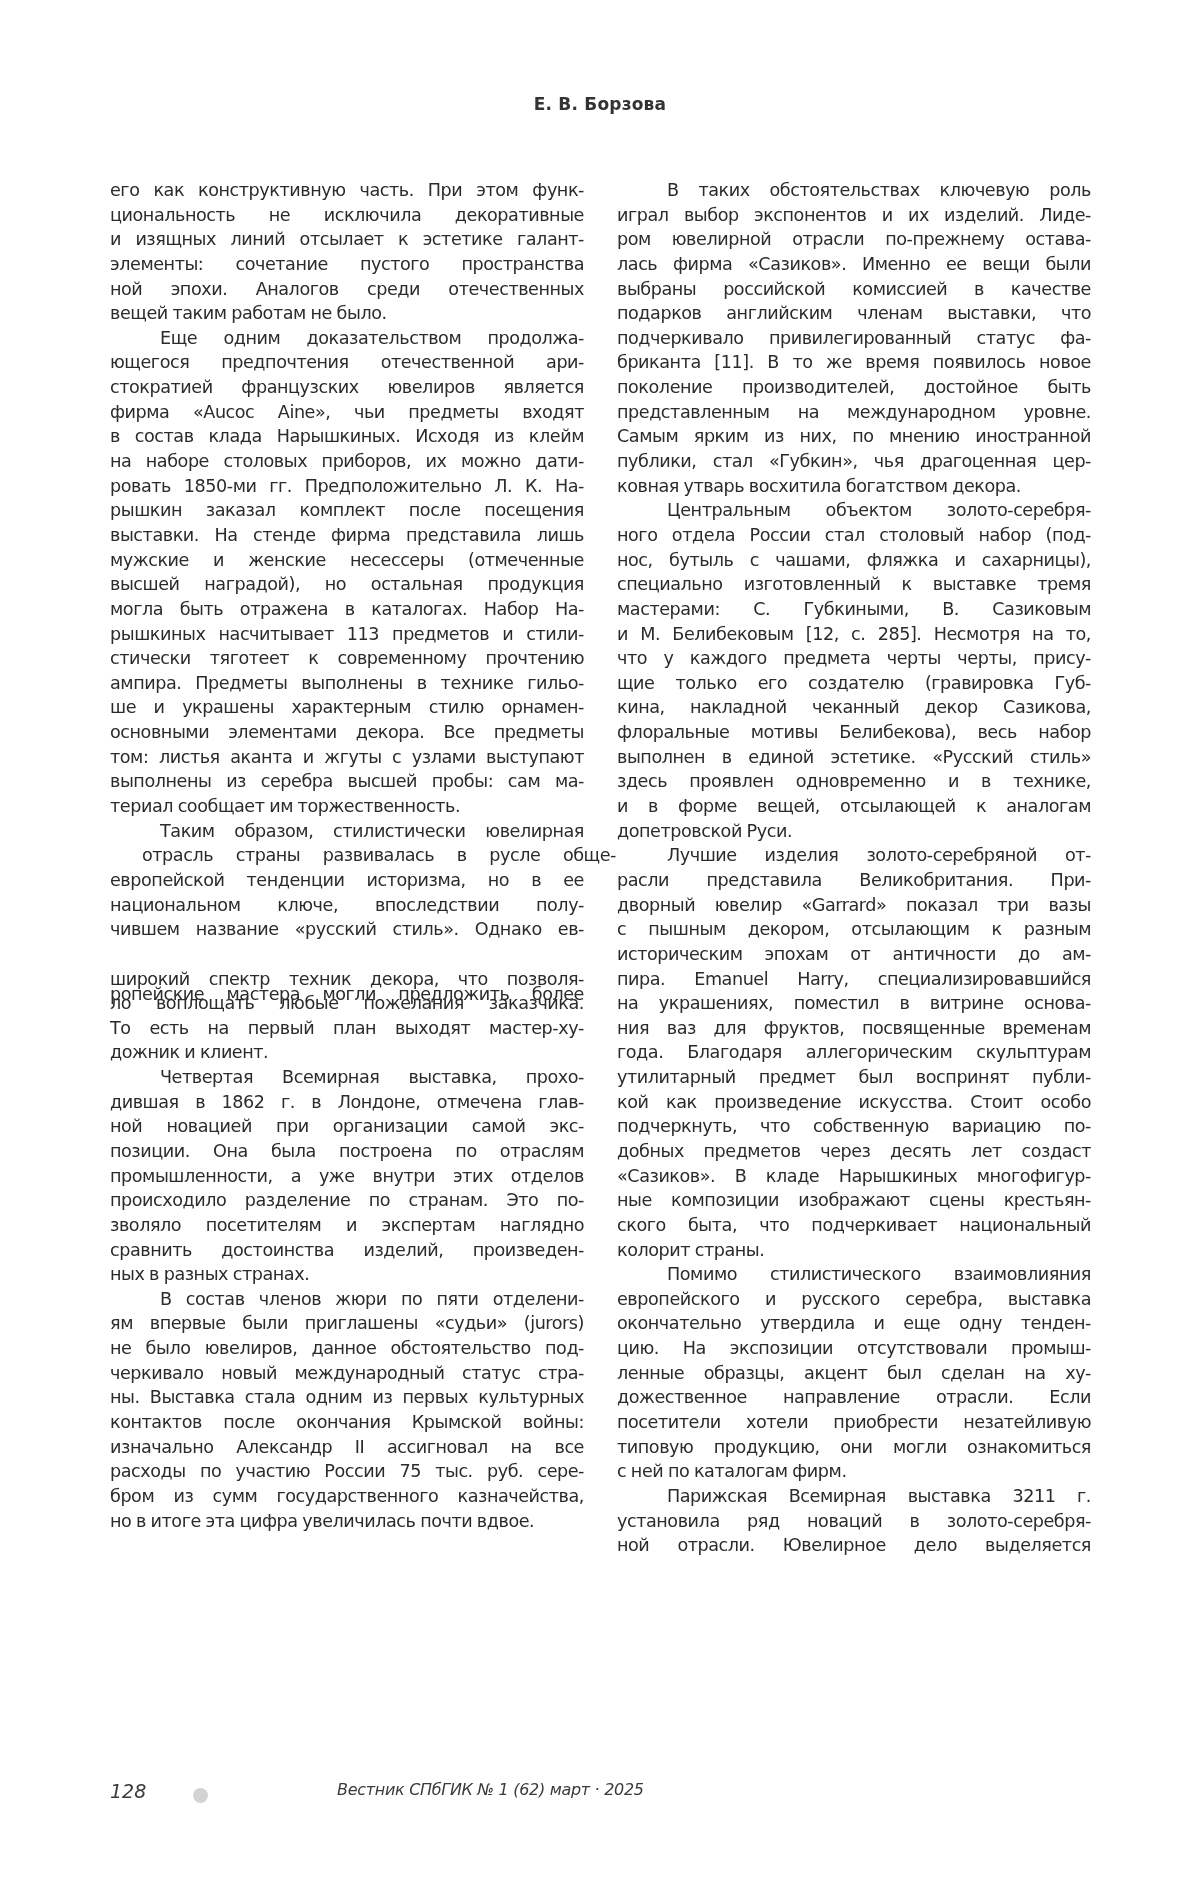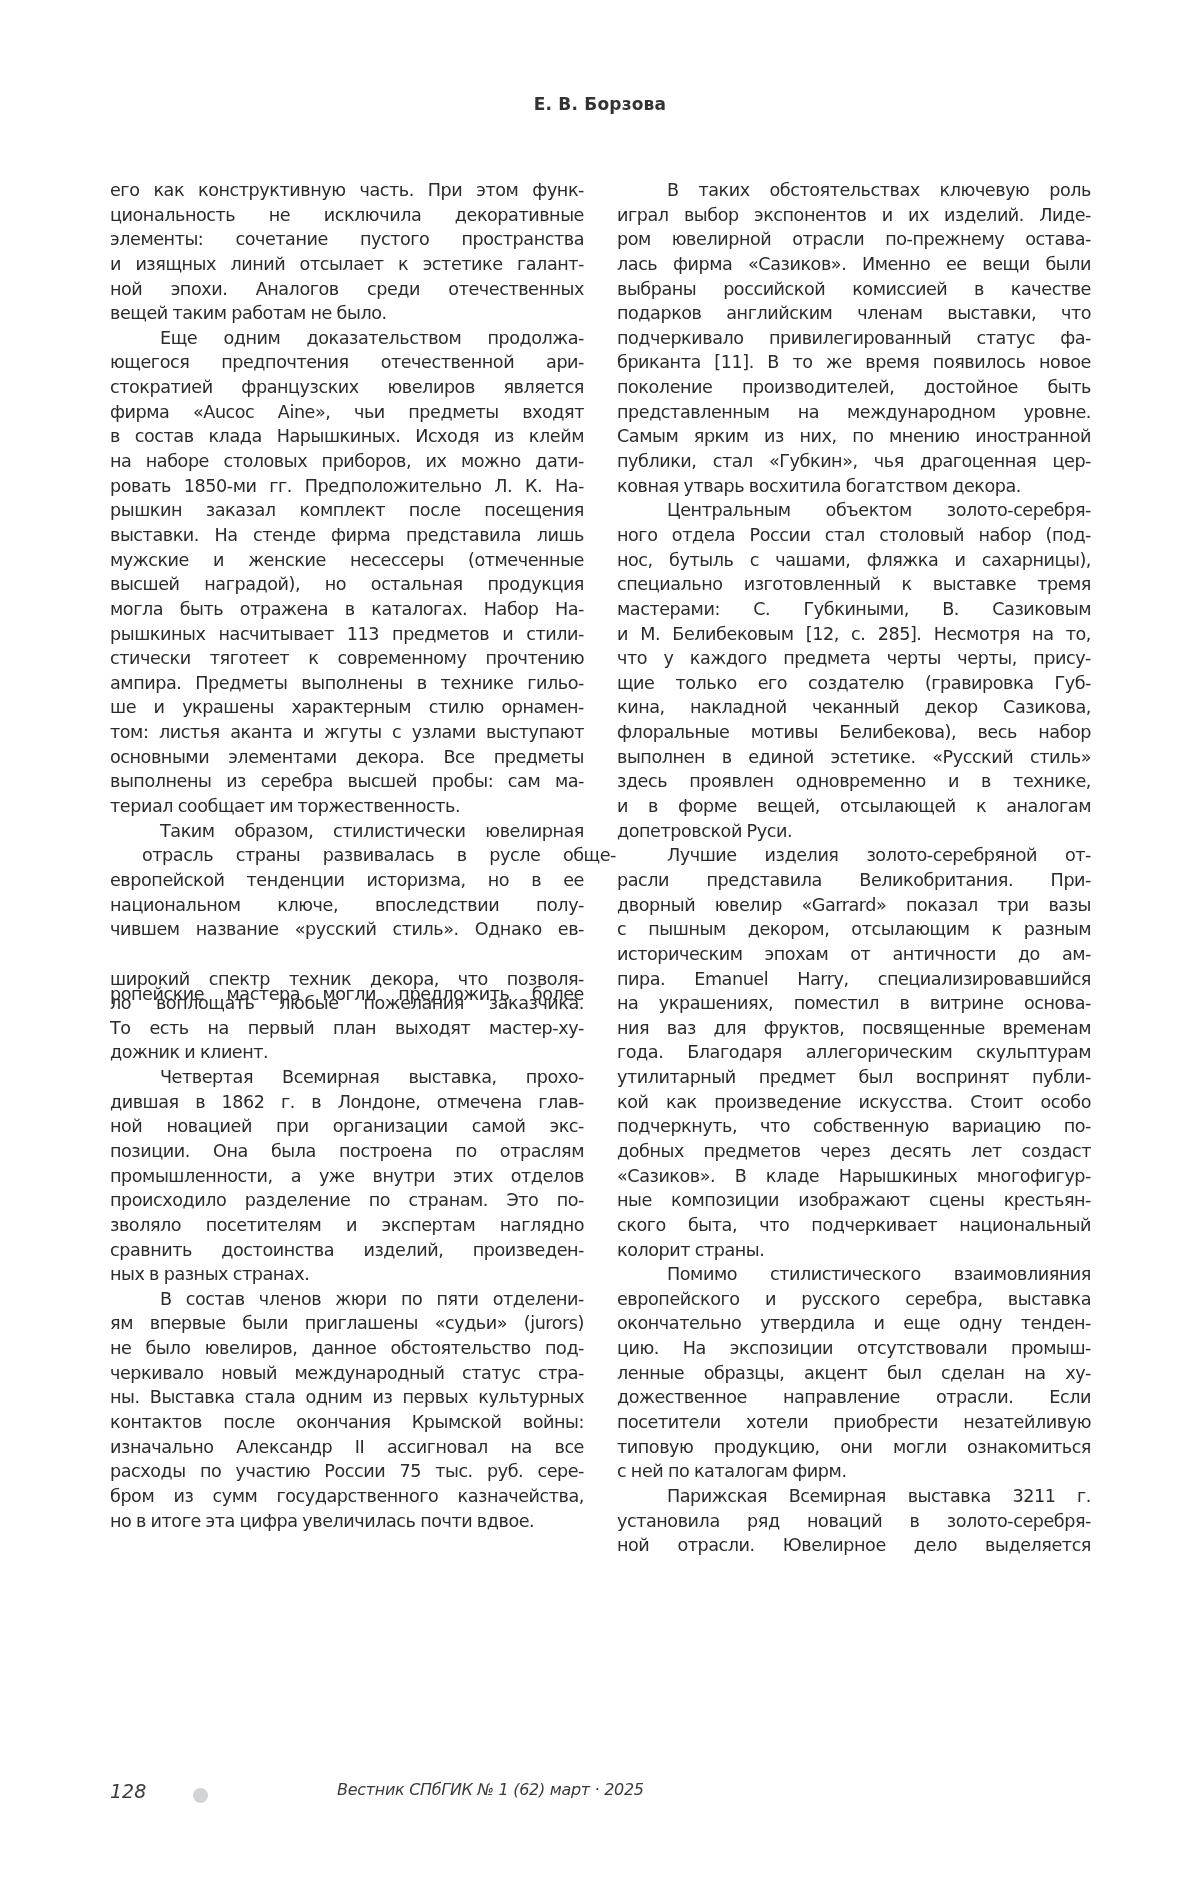--- a/index.html
+++ b/index.html
@@ -27,44 +27,44 @@
 </style>
 </head>
 <body>
 
 <div class="running-head">Е. В. Борзова</div>
 
 <div class="column col-left" id="col-left">
     <div class="para">
       <span class="line"><span class="line-inner" style="width: 100%; display: inline-block;">его как конструктивную часть. При этом функ-</span></span>
       <span class="line"><span class="line-inner" style="width: 100%; display: inline-block;">циональность не исключила декоративные</span></span>
+      <span class="line"><span class="line-inner" style="width: 100%; display: inline-block;">и изящных линий отсылает к эстетике галант-</span></span>
       <span class="line"><span class="line-inner" style="width: 100%; display: inline-block;">элементы: сочетание пустого пространства</span></span>
-      <span class="line"><span class="line-inner" style="width: 100%; display: inline-block;">и изящных линий отсылает к эстетике галант-</span></span>
       <span class="line"><span class="line-inner" style="width: 100%; display: inline-block;">ной эпохи. Аналогов среди отечественных</span></span>
       <span class="line last"><span class="line-inner" style="width: 100%; display: inline-block;">вещей таким работам не было.</span></span>
     </div>
     <div class="para">
       <span class="line indent"><span class="line-inner" style="width: 100%; display: inline-block;">Еще одним доказательством продолжа-</span></span>
       <span class="line"><span class="line-inner" style="width: 100%; display: inline-block;">ющегося предпочтения отечественной ари-</span></span>
       <span class="line"><span class="line-inner" style="width: 100%; display: inline-block;">стократией французских ювелиров является</span></span>
       <span class="line"><span class="line-inner" style="width: 100%; display: inline-block;">фирма «Aucoc Aine», чьи предметы входят</span></span>
       <span class="line"><span class="line-inner" style="width: 100%; display: inline-block;">в состав клада Нарышкиных. Исходя из клейм</span></span>
       <span class="line"><span class="line-inner" style="width: 100%; display: inline-block;">на наборе столовых приборов, их можно дати-</span></span>
       <span class="line"><span class="line-inner" style="width: 100%; display: inline-block;">ровать 1850-ми гг. Предположительно Л. К. На-</span></span>
       <span class="line"><span class="line-inner" style="width: 100%; display: inline-block;">рышкин заказал комплект после посещения</span></span>
       <span class="line"><span class="line-inner" style="width: 100%; display: inline-block;">выставки. На стенде фирма представила лишь</span></span>
       <span class="line"><span class="line-inner" style="width: 100%; display: inline-block;">мужские и женские несессеры (отмеченные</span></span>
       <span class="line"><span class="line-inner" style="width: 100%; display: inline-block;">высшей наградой), но остальная продукция</span></span>
       <span class="line"><span class="line-inner" style="width: 100%; display: inline-block;">могла быть отражена в каталогах. Набор На-</span></span>
       <span class="line"><span class="line-inner" style="width: 100%; display: inline-block;">рышкиных насчитывает 113 предметов и стили-</span></span>
       <span class="line"><span class="line-inner" style="width: 100%; display: inline-block;">стически тяготеет к современному прочтению</span></span>
       <span class="line"><span class="line-inner" style="width: 100%; display: inline-block;">ампира. Предметы выполнены в технике гильо-</span></span>
       <span class="line"><span class="line-inner" style="width: 100%; display: inline-block;">ше и украшены характерным стилю орнамен-</span></span>
+      <span class="line"><span class="line-inner" style="width: 100%; display: inline-block;">основными элементами декора. Все предметы</span></span>
       <span class="line"><span class="line-inner" style="width: 100%; display: inline-block;">том: листья аканта и жгуты с узлами выступают</span></span>
-      <span class="line"><span class="line-inner" style="width: 100%; display: inline-block;">основными элементами декора. Все предметы</span></span>
       <span class="line"><span class="line-inner" style="width: 100%; display: inline-block;">выполнены из серебра высшей пробы: сам ма-</span></span>
       <span class="line last"><span class="line-inner" style="width: 100%; display: inline-block;">териал сообщает им торжественность.</span></span>
     </div>
     <div class="para">
       <span class="line indent"><span class="line-inner" style="width: 100%; display: inline-block;">Таким образом, стилистически ювелирная</span></span>
       <span class="line"><span class="line-inner" style="width: 100%; display: inline-block; margin-left: 32px;">отрасль страны развивалась в русле обще-</span></span>
       <span class="line"><span class="line-inner" style="width: 100%; display: inline-block;">европейской тенденции историзма, но в ее</span></span>
       <span class="line"><span class="line-inner" style="width: 100%; display: inline-block;">национальном ключе, впоследствии полу-</span></span>
       <span class="line"><span class="line-inner" style="width: 100%; display: inline-block;">чившем название «русский стиль». Однако ев-</span></span>
       <span class="line"><span class="line-inner" style="width: 100%; display: inline-block; margin-top: 40px;">ропейские мастера могли предложить более</span></span>

